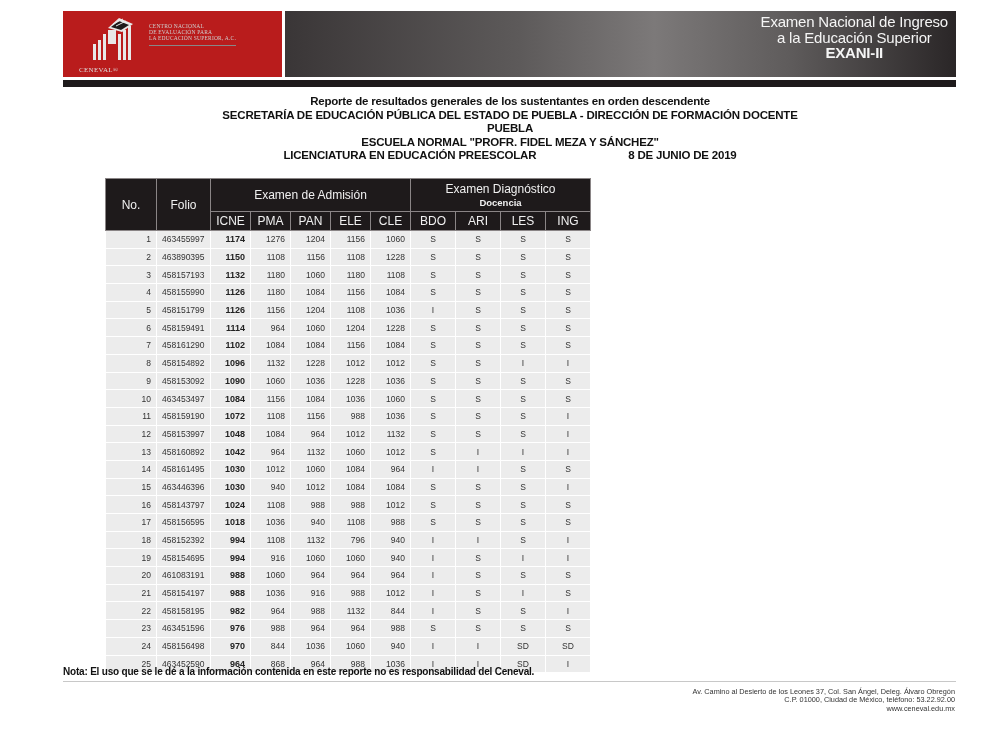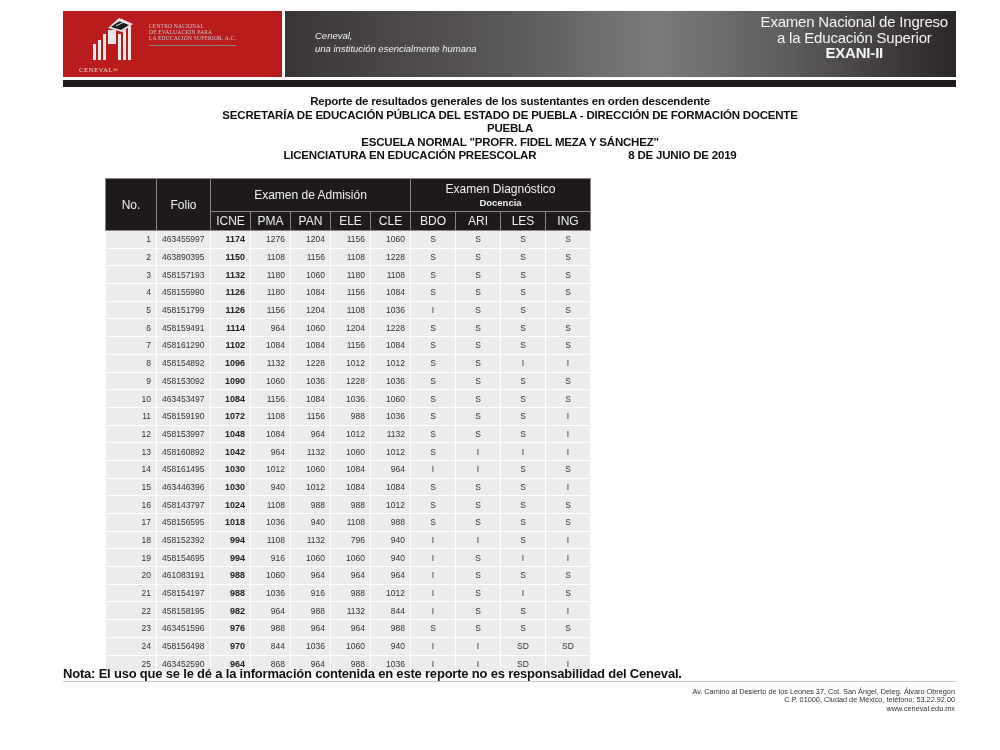--- a/index.html
+++ b/index.html
@@ -64,21 +64,21 @@
   }
   table.results td.c { text-align: center; }
   table.results td.b { font-weight: bold; color: #222; font-size: 9px; }
   table.results td.folio { text-align: left; padding-left: 5px; }
   .col-no { width: 51px; } .col-folio { width: 54px; }
   .col-n { width: 40px; }
   .col-d { width: 45px; }
 
   
   .nota {
-    position: absolute; left: 63px; top: 666px; font-weight: bold; font-size: 13px;
+    position: absolute; left: 63px; top: 666px; font-weight: bold; font-size: 10px;
     color: #111; letter-spacing: -0.2px;
   }
   .nota-rule {
     position: absolute; left: 63px; top: 681px; width: 893px; height: 1px; background: #c8c8c8;
   }
   .address {
     position: absolute; right: 45px; top: 688px; text-align: right; font-size: 7.3px;
     line-height: 8.3px; color: #333; margin-left: 22px;
   }
 </style>
@@ -107,24 +107,20 @@
   </svg>
   <div class="logo-word">CENEVAL®</div>
   <div class="org-lines">
     <div>CENTRO NACIONAL</div>
     <div>DE EVALUACIÓN PARA</div>
     <div>LA EDUCACIÓN SUPERIOR, A.C.</div>
   </div>
 </div>
 
 <div class="hdr-right">
-  <div class="tagline">
-    <div>Ceneval,</div>
-    <div>una institución esencialmente humana</div>
-  </div>
   <div class="exam-title">
     <div>Examen Nacional de Ingreso</div>
     <div>a la Educación Superior</div>
     <div class="bold">EXANI-II</div>
   </div>
 </div>
 <div class="hdr-bar"></div>
 
 <div class="titles">
   <div>Reporte de resultados generales de los sustentantes en orden descendente</div>

